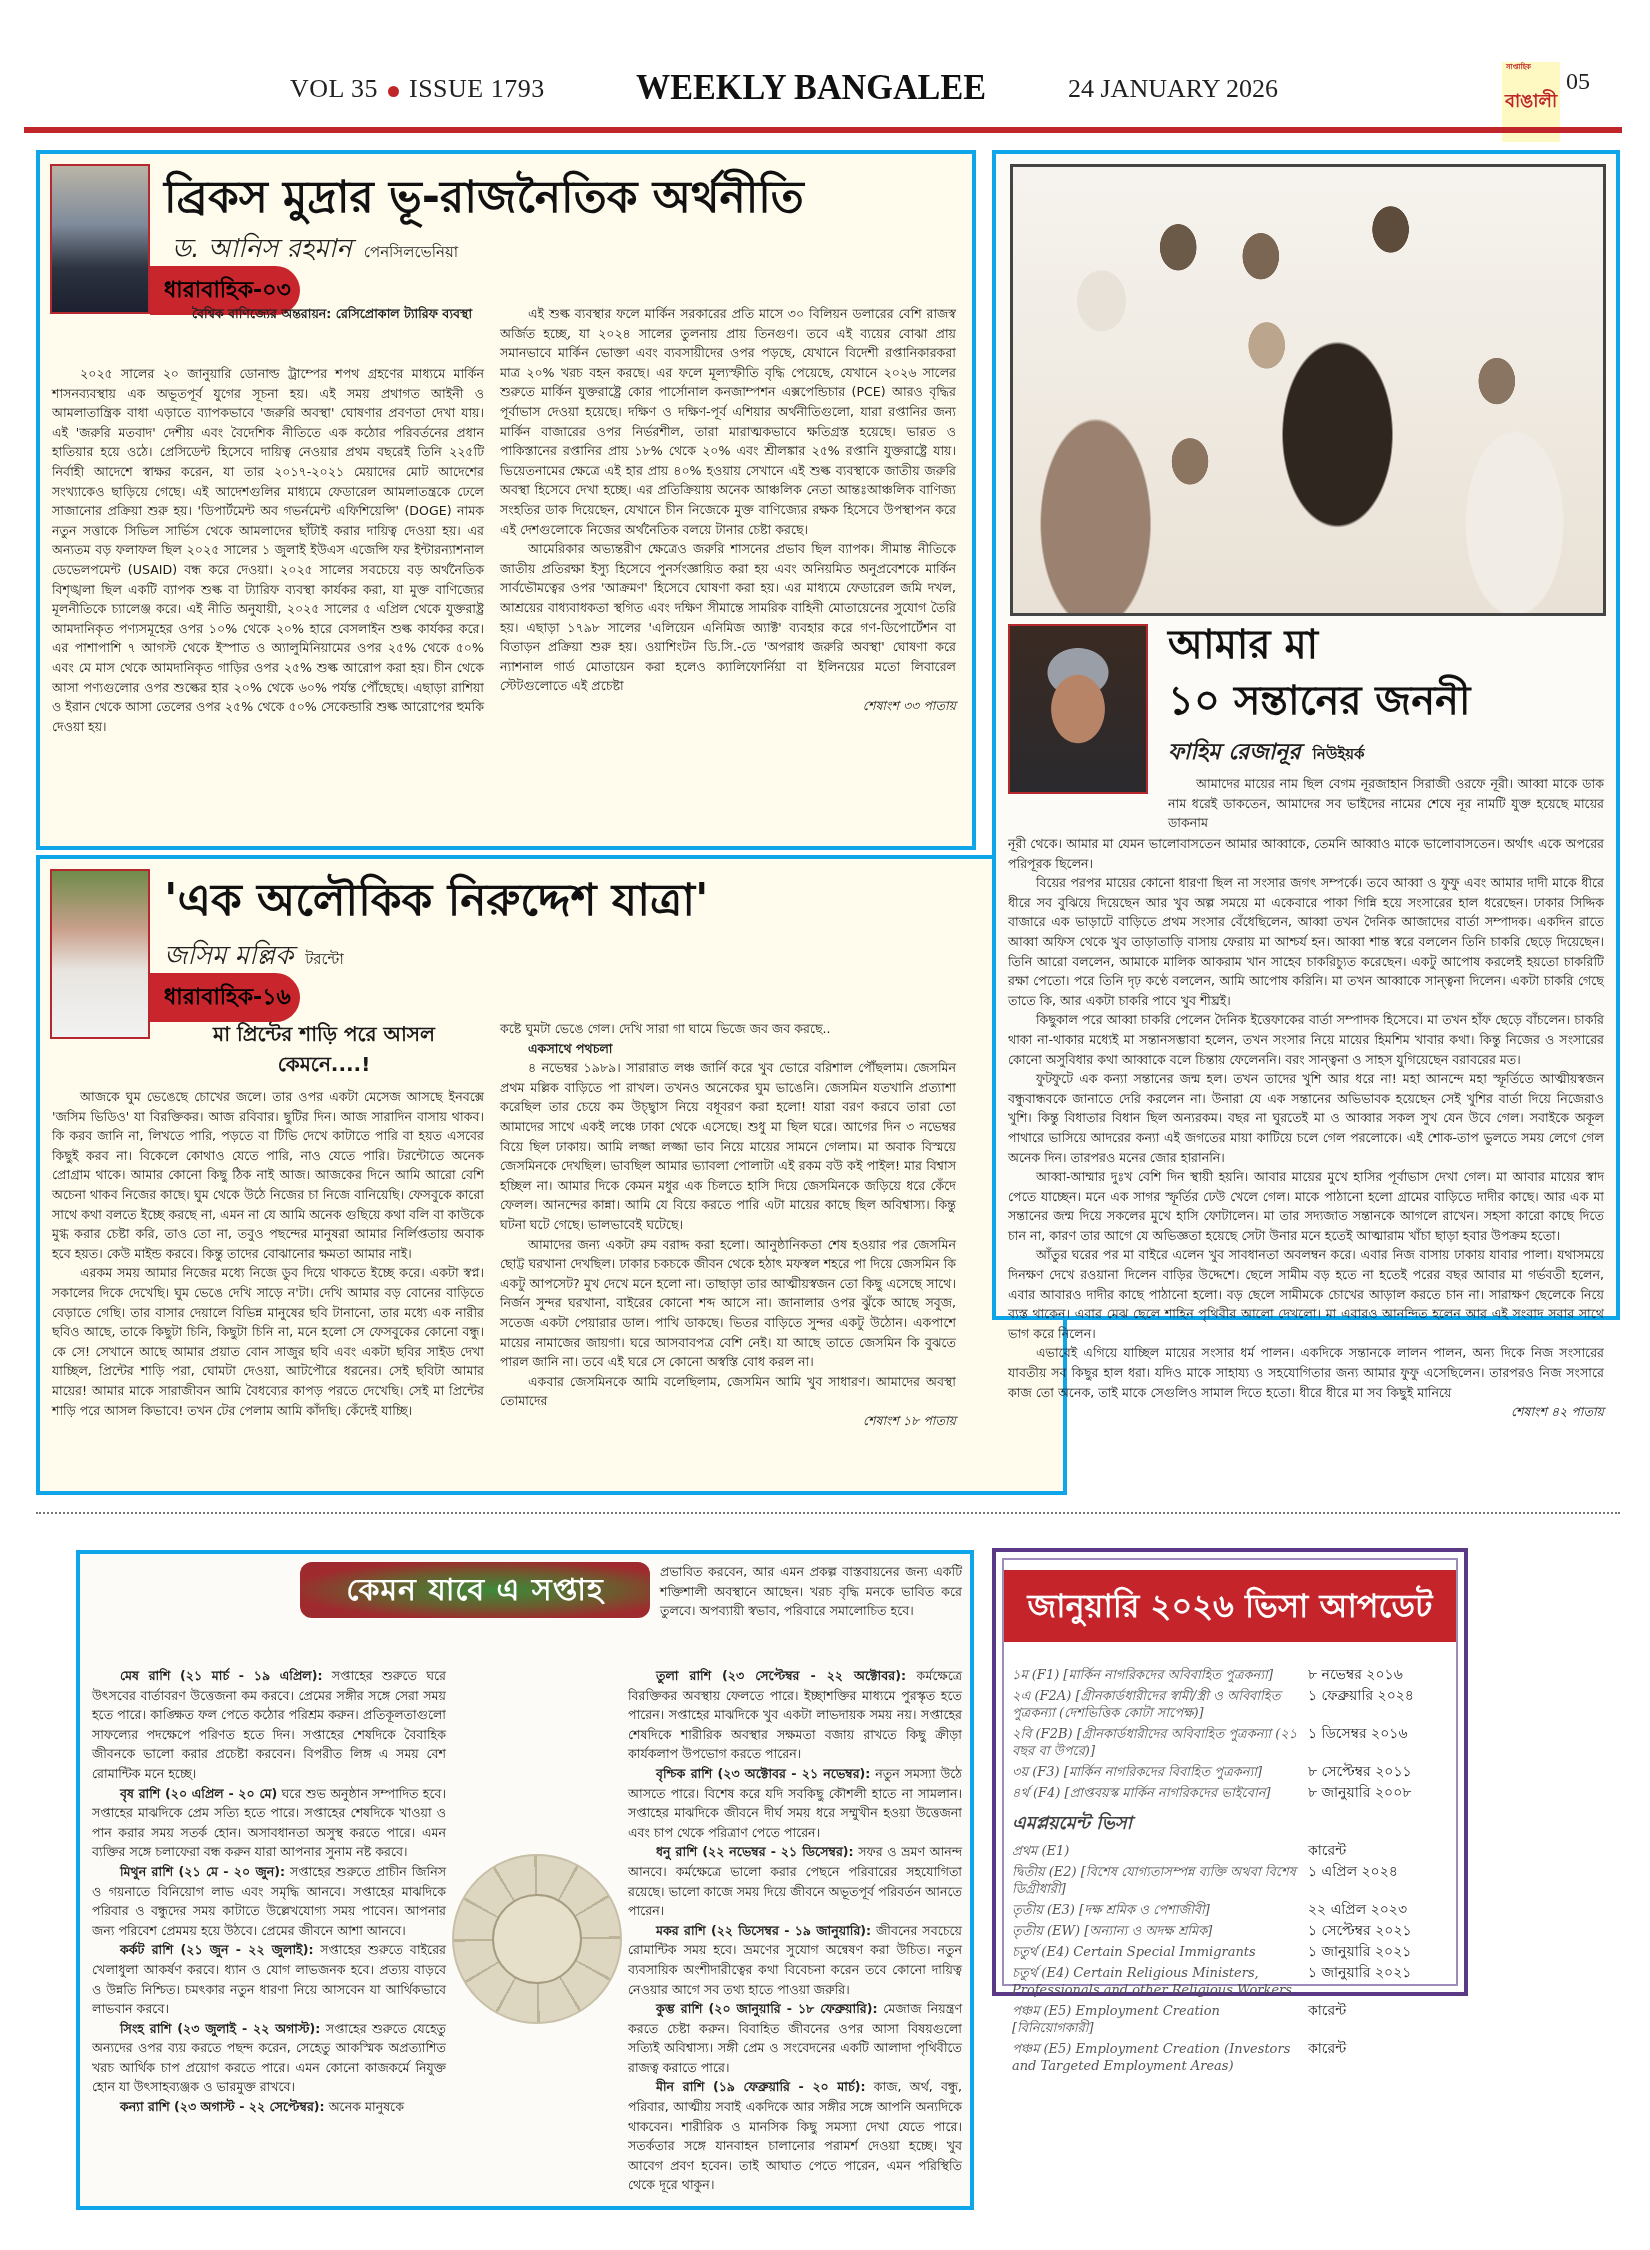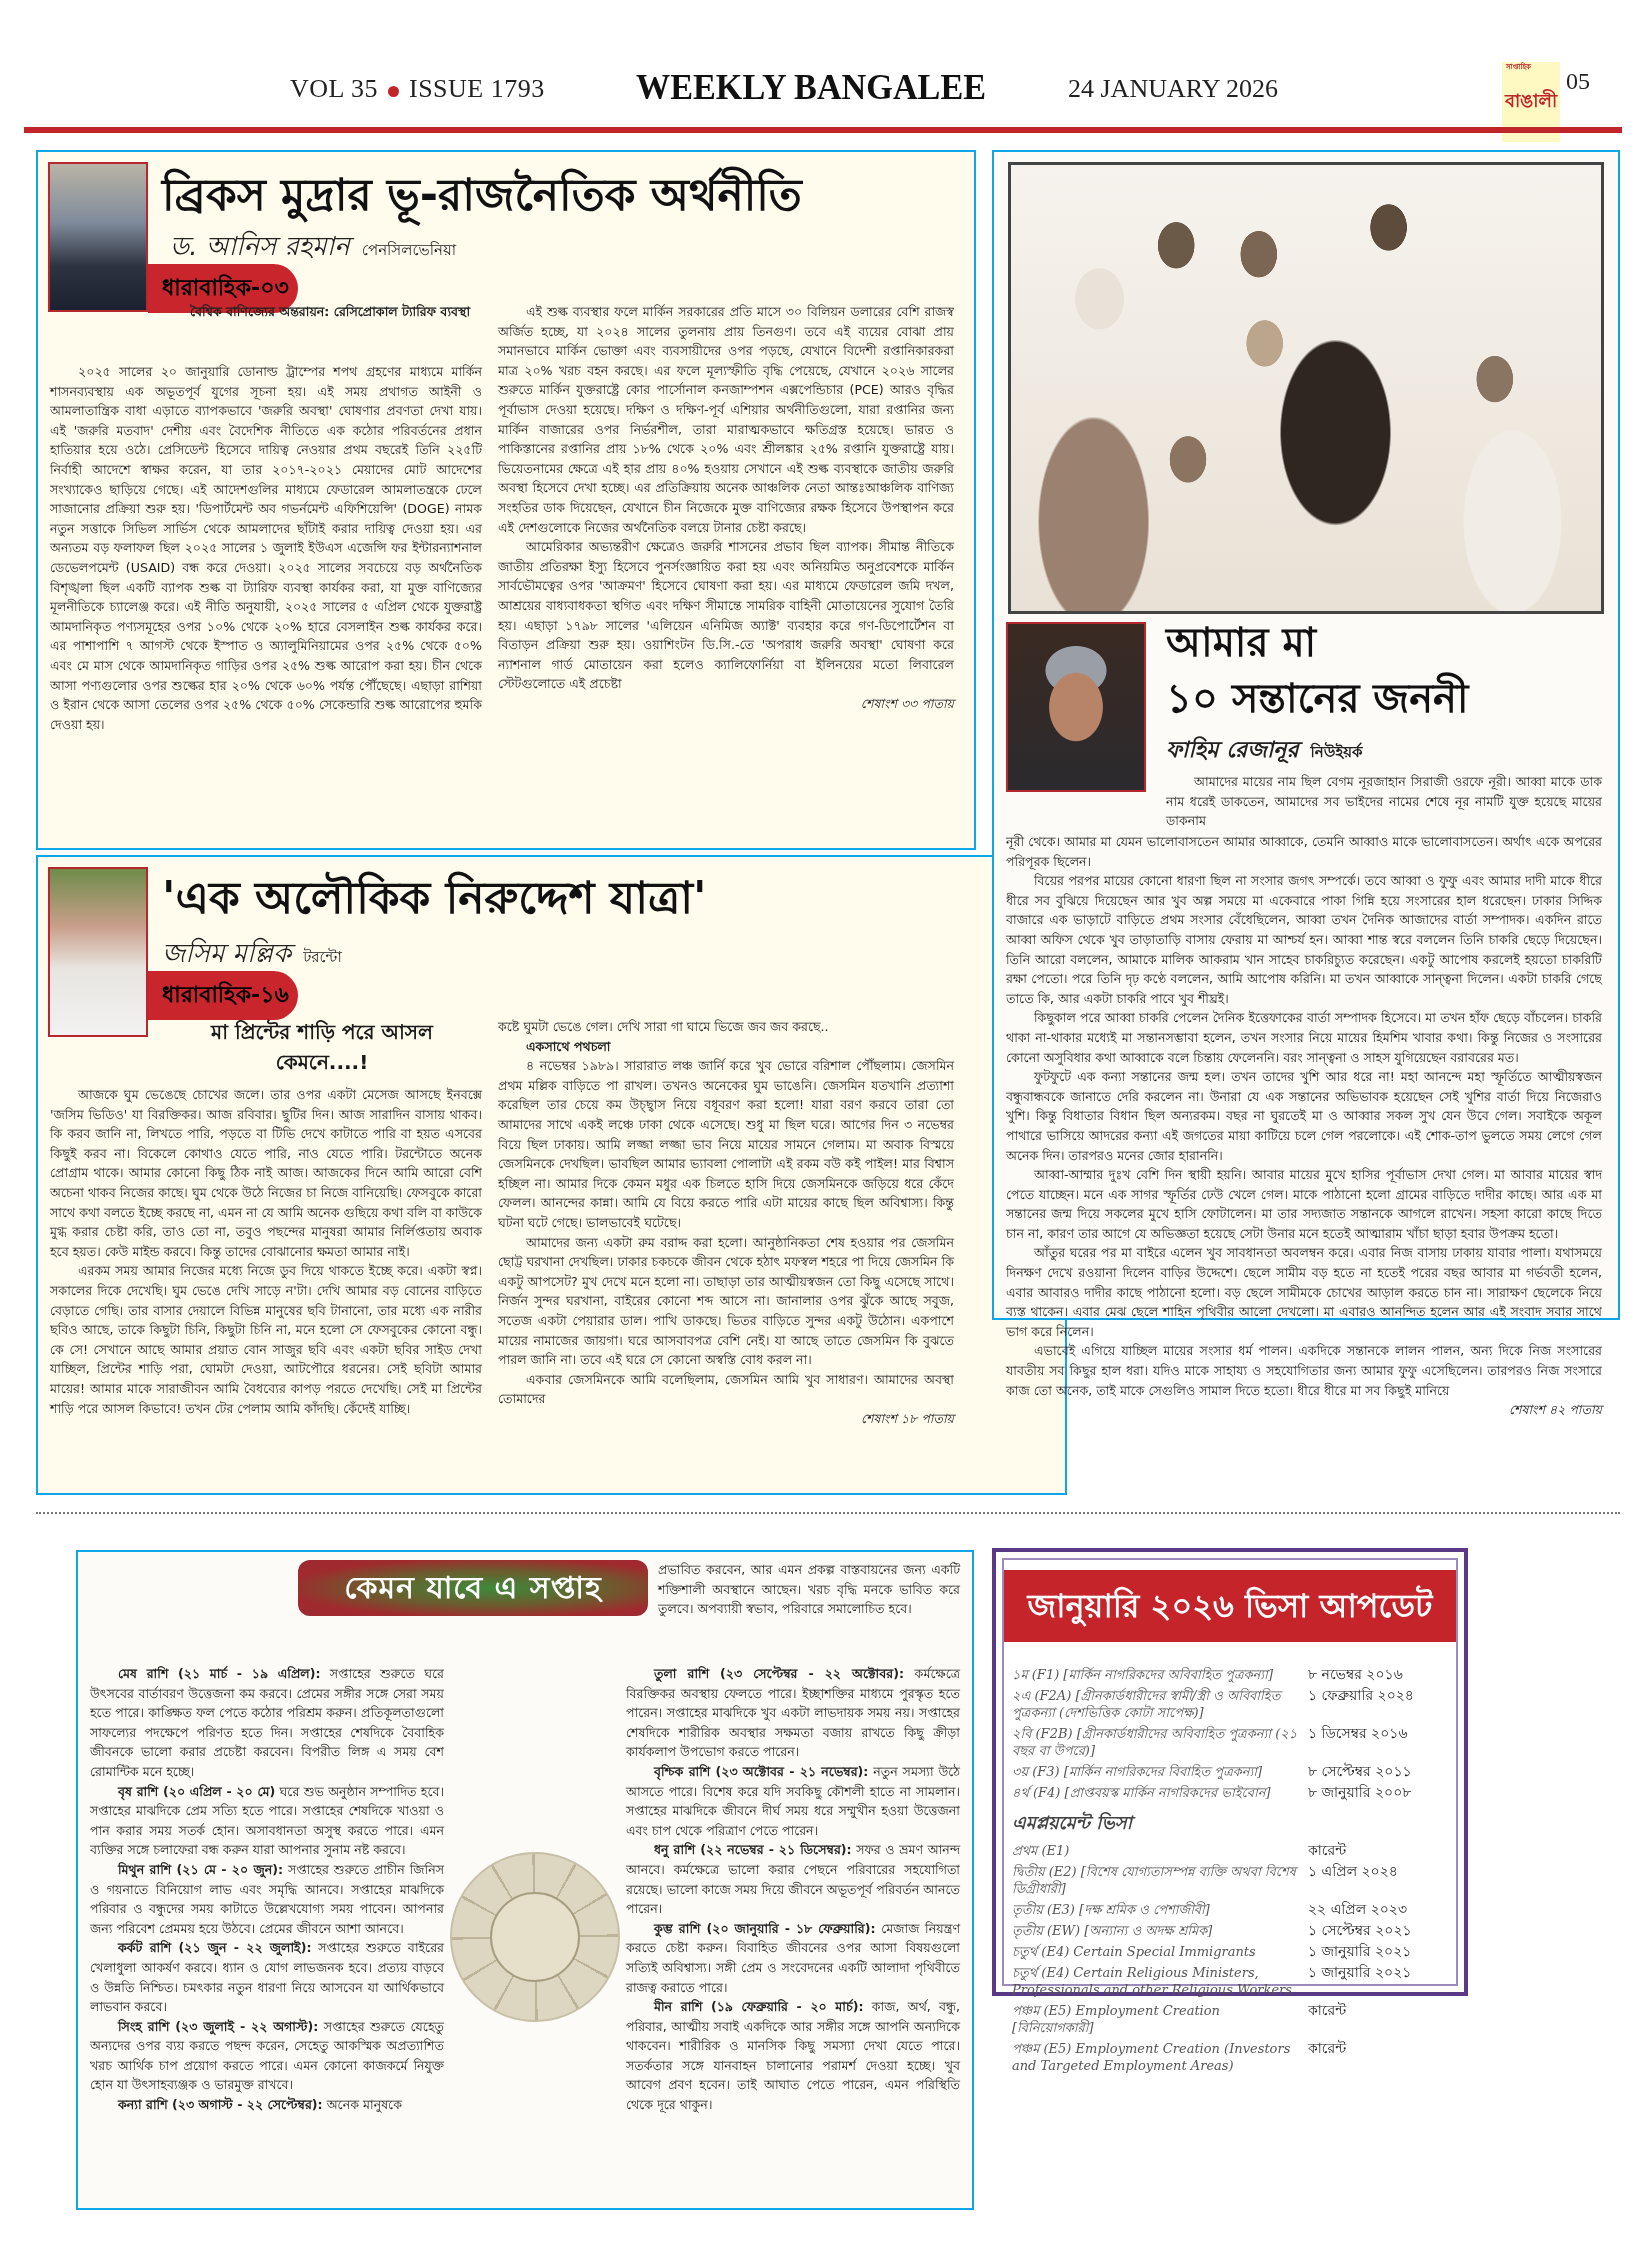--- a/index.html
+++ b/index.html
@@ -12,21 +12,21 @@
   .mh-vol { left: 290px; top: 14px; font-family: "Liberation Serif", serif; font-size: 26px; color: #222; letter-spacing: 0.5px; }
   .mh-dot { display: inline-block; width: 11px; height: 11px; border-radius: 50%; background: #c0252a; margin: 0 10px; vertical-align: middle; }
   .mh-title { left: 636px; top: 6px; font-family: "Liberation Serif", serif; font-weight: bold; font-size: 36px; color: #111; transform: scaleX(0.95); transform-origin: left; }
   .mh-date { left: 1068px; top: 14px; font-family: "Liberation Serif", serif; font-size: 26px; color: #222; }
   .mh-logo { left: 1502px; top: 2px; width: 58px; height: 80px; background: #fef9c3; color: #c0252a; font-weight: bold; font-size: 30px; line-height: 70px; text-align: center; }
   .mh-logo small { position: absolute; top: 0; left: 4px; font-size: 7px; line-height: 10px; color: #c0252a; }
   .mh-page { left: 1566px; top: 8px; font-family: "Liberation Serif", serif; font-size: 24px; color: #222; }
   .mh-rule { left: 24px; top: 67px; width: 1598px; height: 6px; background: #c0252a; }
 
   
-  .box { border: 2px solid #0ea5e9; box-sizing: border-box; }
+  .box { border: 4px solid #0ea5e9; box-sizing: border-box; }
   .cream { background: #fffcee; }
   .paper { background: #fdfbf7; }
   .photo { border: 2px solid #b5282e; box-sizing: border-box; }
   .headline { font-family: "DejaVu Sans", sans-serif; font-weight: bold; color: #111; white-space: nowrap; }
   .byline { font-style: italic; font-size: 26px; color: #222; }
   .byline small { font-style: normal; font-size: 15px; margin-left: 12px; }
   .series-tag { background: #c9252c; color: #000000; font-weight: bold; font-size: 22px; padding: 6px 14px;
                 border-radius: 0 28px 28px 0; box-sizing: border-box; }
   .text { font-size: 12.6px; line-height: 19.6px; text-align: justify; color: #222; }
   .text p { margin: 0; text-indent: 28px; }
@@ -187,20 +187,21 @@
     <p><b>বৃষ রাশি (২০ এপ্রিল - ২০ মে)</b> <span>ঘরে শুভ অনুষ্ঠান সম্পাদিত হবে। সপ্তাহের মাঝদিকে প্রেম সত্যি হতে পারে। সপ্তাহের শেষদিকে খাওয়া ও পান করার সময় সতর্ক হোন। অসাবধানতা অসুস্থ করতে পারে। এমন ব্যক্তির সঙ্গে চলাফেরা বন্ধ করুন যারা আপনার সুনাম নষ্ট করবে।</span></p>
     <p><b>মিথুন রাশি (২১ মে - ২০ জুন):</b> <span>সপ্তাহের শুরুতে প্রাচীন জিনিস ও গয়নাতে বিনিয়োগ লাভ এবং সমৃদ্ধি আনবে। সপ্তাহের মাঝদিকে পরিবার ও বন্ধুদের সময় কাটাতে উল্লেখযোগ্য সময় পাবেন। আপনার জন্য পরিবেশ প্রেমময় হয়ে উঠবে। প্রেমের জীবনে আশা আনবে।</span></p>
     <p><b>কর্কট রাশি (২১ জুন - ২২ জুলাই):</b> <span>সপ্তাহের শুরুতে বাইরের খেলাধুলা আকর্ষণ করবে। ধ্যান ও যোগ লাভজনক হবে। প্রত্যয় বাড়বে ও উন্নতি নিশ্চিত। চমৎকার নতুন ধারণা নিয়ে আসবেন যা আর্থিকভাবে লাভবান করবে।</span></p>
     <p><b>সিংহ রাশি (২৩ জুলাই - ২২ অগাস্ট):</b> <span>সপ্তাহের শুরুতে যেহেতু অন্যদের ওপর ব্যয় করতে পছন্দ করেন, সেহেতু আকস্মিক অপ্রত্যাশিত খরচ আর্থিক চাপ প্রয়োগ করতে পারে। এমন কোনো কাজকর্মে নিযুক্ত হোন যা উৎসাহব্যঞ্জক ও ভারমুক্ত রাখবে।</span></p>
     <p><b>কন্যা রাশি (২৩ অগাস্ট - ২২ সেপ্টেম্বর):</b> <span>অনেক মানুষকে</span></p>
   </div>
   <div class="abs text" style="left:548px;top:112px;width:334px;">
     <p><b>তুলা রাশি (২৩ সেপ্টেম্বর - ২২ অক্টোবর):</b> <span>কর্মক্ষেত্রে বিরক্তিকর অবস্থায় ফেলতে পারে। ইচ্ছাশক্তির মাধ্যমে পুরস্কৃত হতে পারেন। সপ্তাহের মাঝদিকে খুব একটা লাভদায়ক সময় নয়। সপ্তাহের শেষদিকে শারীরিক অবস্থার সক্ষমতা বজায় রাখতে কিছু ক্রীড়া কার্যকলাপ উপভোগ করতে পারেন।</span></p>
     <p><b>বৃশ্চিক রাশি (২৩ অক্টোবর - ২১ নভেম্বর):</b> <span>নতুন সমস্যা উঠে আসতে পারে। বিশেষ করে যদি সবকিছু কৌশলী হাতে না সামলান। সপ্তাহের মাঝদিকে জীবনে দীর্ঘ সময় ধরে সম্মুখীন হওয়া উত্তেজনা এবং চাপ থেকে পরিত্রাণ পেতে পারেন।</span></p>
     <p><b>ধনু রাশি (২২ নভেম্বর - ২১ ডিসেম্বর):</b> <span>সফর ও ভ্রমণ আনন্দ আনবে। কর্মক্ষেত্রে ভালো করার পেছনে পরিবারের সহযোগিতা রয়েছে। ভালো কাজে সময় দিয়ে জীবনে অভূতপূর্ব পরিবর্তন আনতে পারেন।</span></p>
+    <p><b>মকর রাশি (২২ ডিসেম্বর - ১৯ জানুয়ারি):</b> <span>জীবনের সবচেয়ে রোমান্টিক সময় হবে। ভ্রমণের সুযোগ অন্বেষণ করা উচিত। নতুন ব্যবসায়িক অংশীদারীত্বের কথা বিবেচনা করেন তবে কোনো দায়িত্ব নেওয়ার আগে সব তথ্য হাতে পাওয়া জরুরি।</span></p>
     <p><b>কুম্ভ রাশি (২০ জানুয়ারি - ১৮ ফেব্রুয়ারি):</b> <span>মেজাজ নিয়ন্ত্রণ করতে চেষ্টা করুন। বিবাহিত জীবনের ওপর আসা বিষয়গুলো সত্যিই অবিশ্বাস্য। সঙ্গী প্রেম ও সংবেদনের একটি আলাদা পৃথিবীতে রাজত্ব করাতে পারে।</span></p>
     <p><b>মীন রাশি (১৯ ফেব্রুয়ারি - ২০ মার্চ):</b> <span>কাজ, অর্থ, বন্ধু, পরিবার, আত্মীয় সবাই একদিকে আর সঙ্গীর সঙ্গে আপনি অন্যদিকে থাকবেন। শারীরিক ও মানসিক কিছু সমস্যা দেখা যেতে পারে। সতর্কতার সঙ্গে যানবাহন চালানোর পরামর্শ দেওয়া হচ্ছে। খুব আবেগ প্রবণ হবেন। তাই আঘাত পেতে পারেন, এমন পরিস্থিতি থেকে দূরে থাকুন।</span></p>
   </div>
 </div>
 
 <div class="abs visa-outer" style="height:448px;"></div>
 <div class="abs visa-inner" style="height:428px;"></div>
 <div class="abs visa-title">জানুয়ারি ২০২৬ ভিসা আপডেট</div>
 <div class="abs visa-table">
   <div class="visa-row">

